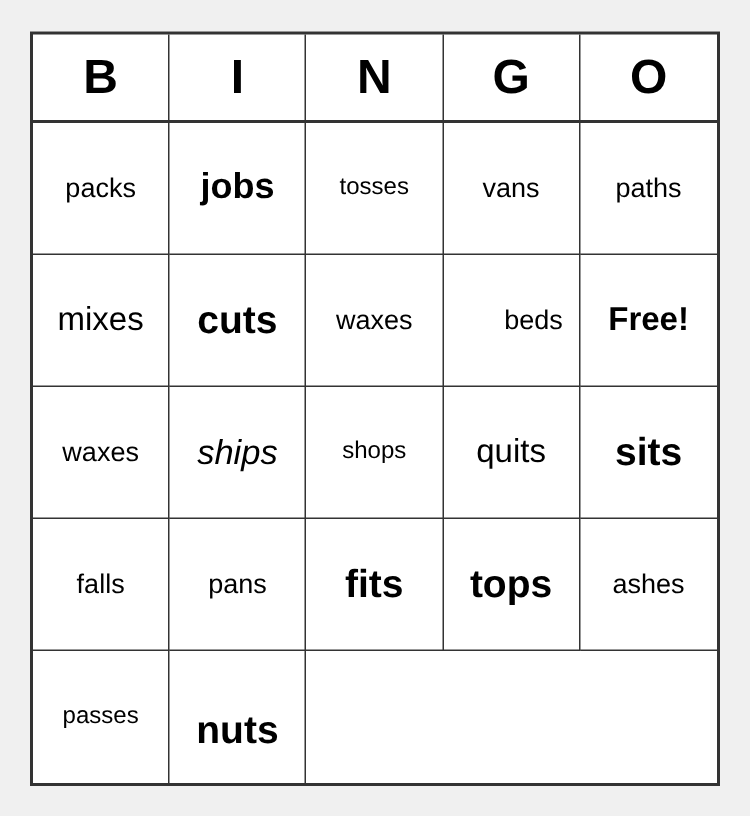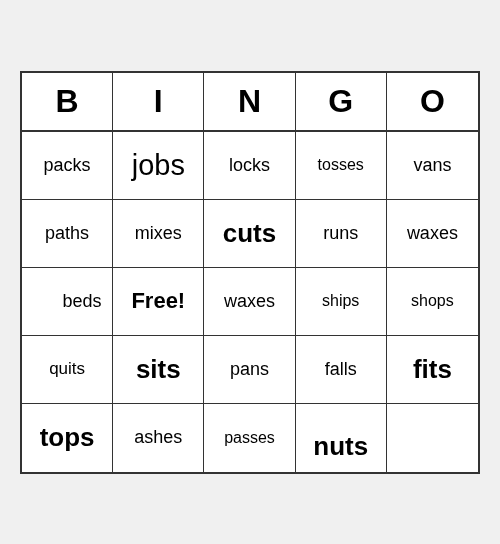--- a/index.html
+++ b/index.html
@@ -46,21 +46,21 @@
       grid-template-columns: repeat(5, 1fr);
       grid-template-rows: repeat(5, 1fr);
     }
 
     .bingo-cell {
       border-right: 1px solid #333;
       border-bottom: 1px solid #333;
       display: flex;
       align-items: center;
       justify-content: center;
-      height: 68px;
+      height: 88px;
       text-align: center;
       padding: 4px;
     }
 
     .bingo-cell:nth-child(5n) {
       border-right: none;
       align-items: center;
     }
 
     .bingo-cell:nth-child(n+21) {
@@ -80,72 +80,66 @@
       <div class="header-cell">I</div>
       <div class="header-cell">N</div>
       <div class="header-cell">G</div>
       <div class="header-cell">O</div>
     </div>
   <div class="bingo-grid">
   <div class="bingo-cell">
         <span style="font-size: 18px;">packs</span>
       </div>
       <div class="bingo-cell">
-        <span style="font-size: 29px; font-weight: normal;">jobs</span>
-      </div>
-      <div class="bingo-cell">
-        <span style="font-size: 18px;">locks</span>
+        <span style="font-size: 24px; font-weight: bold;">jobs</span>
       </div>
       <div class="bingo-cell">
         <span style="font-size: 16px;">tosses</span>
       </div>
       <div class="bingo-cell">
         <span style="font-size: 18px;">vans</span>
       </div>
       <div class="bingo-cell">
         <span style="font-size: 18px;">paths</span>
       </div>
       <div class="bingo-cell">
-        <span style="font-size: 18px;">mixes</span>
+        <span style="font-size: 22px;">mixes</span>
       </div>
       <div class="bingo-cell">
         <span style="font-size: 26px; font-weight: bold;">cuts</span>
-      </div>
-      <div class="bingo-cell">
-        <span style="font-size: 18px;">runs</span>
       </div>
       <div class="bingo-cell">
         <span style="font-size: 18px;">waxes</span>
       </div>
       <div class="bingo-cell">
         <span style="font-size: 18px; margin-left: 30px;">beds</span>
       </div>
       <div class="bingo-cell">
         <span style="font-size: 22px; font-weight: bold;">Free!</span>
       </div>
       <div class="bingo-cell">
         <span style="font-size: 18px;">waxes</span>
       </div>
       <div class="bingo-cell">
-        <span style="font-size: 16px;">ships</span>
+        <span style="font-size: 23px; font-style: italic;">ships</span>
       </div>
       <div class="bingo-cell">
         <span style="font-size: 16px;">shops</span>
       </div>
       <div class="bingo-cell">
-        <span style="font-size: 17px;">quits</span>
+        <span style="font-size: 22px;">quits</span>
       </div>
       <div class="bingo-cell">
         <span style="font-size: 26px; font-weight: bold;">sits</span>
       </div>
       <div class="bingo-cell">
-        <span style="font-size: 18px;">pans</span>
+        <span style="font-size: 18px;">falls</span>
       </div>
       <div class="bingo-cell">
-        <span style="font-size: 18px;">falls</span>
+        <span style="font-size: 18px;">pans</span>
       </div>
       <div class="bingo-cell">
         <span style="font-size: 26px; font-weight: bold;">fits</span>
       </div>
       <div class="bingo-cell">
         <span style="font-size: 26px; font-weight: bold;">tops</span>
       </div>
       <div class="bingo-cell">
         <span style="font-size: 18px;">ashes</span>
       </div>

